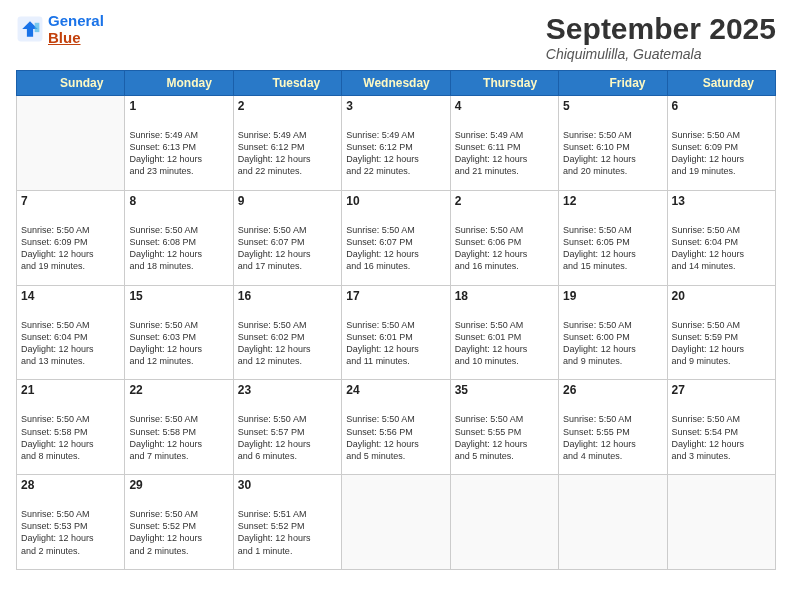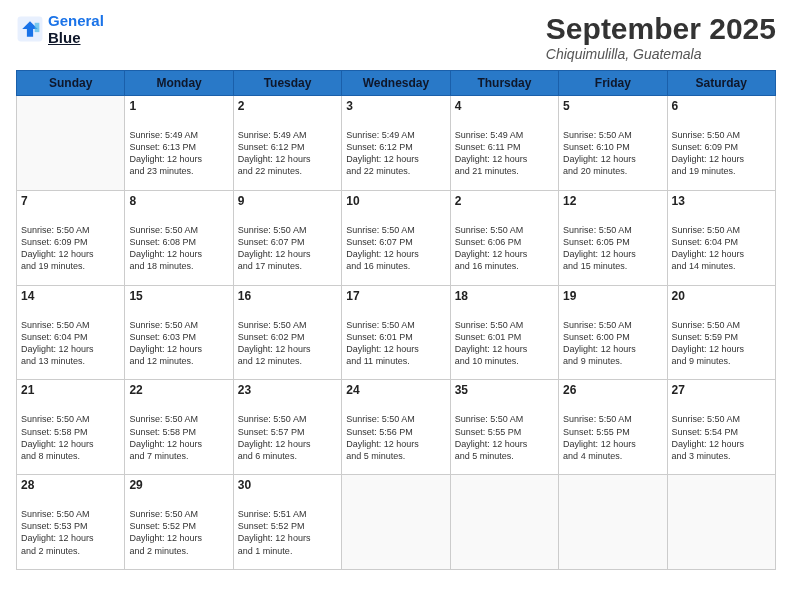--- a/index.html
+++ b/index.html
@@ -47,25 +47,25 @@
     }
     .calendar {
       flex: 1;
       border: 1px solid #ccc;
       border-collapse: collapse;
       width: 100%;
       table-layout: fixed;
     }
     .calendar th {
       background: #2979c8;
-      color: #0f172a;
+      color: #fef9c3;
       font-size: 12px;
       font-weight: bold;
-      padding: 5px 4px;
-      text-align: center;
+      padding: 5px 21px;
+      text-align: right;
       border: 1px solid #1a5faa;
     }
     .calendar td {
       border: 1px solid #ccc;
       vertical-align: top;
       padding: 3px 4px;
       font-size: 9.5px;
       color: #333;
       height: 80px;
     }
@@ -93,21 +93,21 @@
   <div class="header">
     <div class="logo">
       <svg class="logo-icon" viewBox="0 0 36 36">
         <rect x="2" y="2" width="32" height="32" rx="4" fill="#e8f0fe"></rect>
         <path d="M18 8 L28 18 L22 18 L22 28 L14 28 L14 18 L8 18 Z" fill="#1a73e8"></path>
         <path d="M24 10 L30 10 L30 22 L24 22 Z" fill="#4cb8e8" opacity="0.7"></path>
       </svg>
       <div>
         <div style="font-size:15px;font-weight:bold;color:#333;line-height:1.15;">
           <span style="color:#1a73e8;">General</span><br>
-          <span style="color:#0f172a;text-decoration:underline;">Blue</span>
+          <span style="color:#c2410c;text-decoration:underline;">Blue</span>
         </div>
       </div>
     </div>
     <div class="title-block">
       <div class="month-title">September 2025</div>
       <div class="subtitle">Chiquimulilla, Guatemala</div>
     </div>
   </div>
 
   <table class="calendar">

